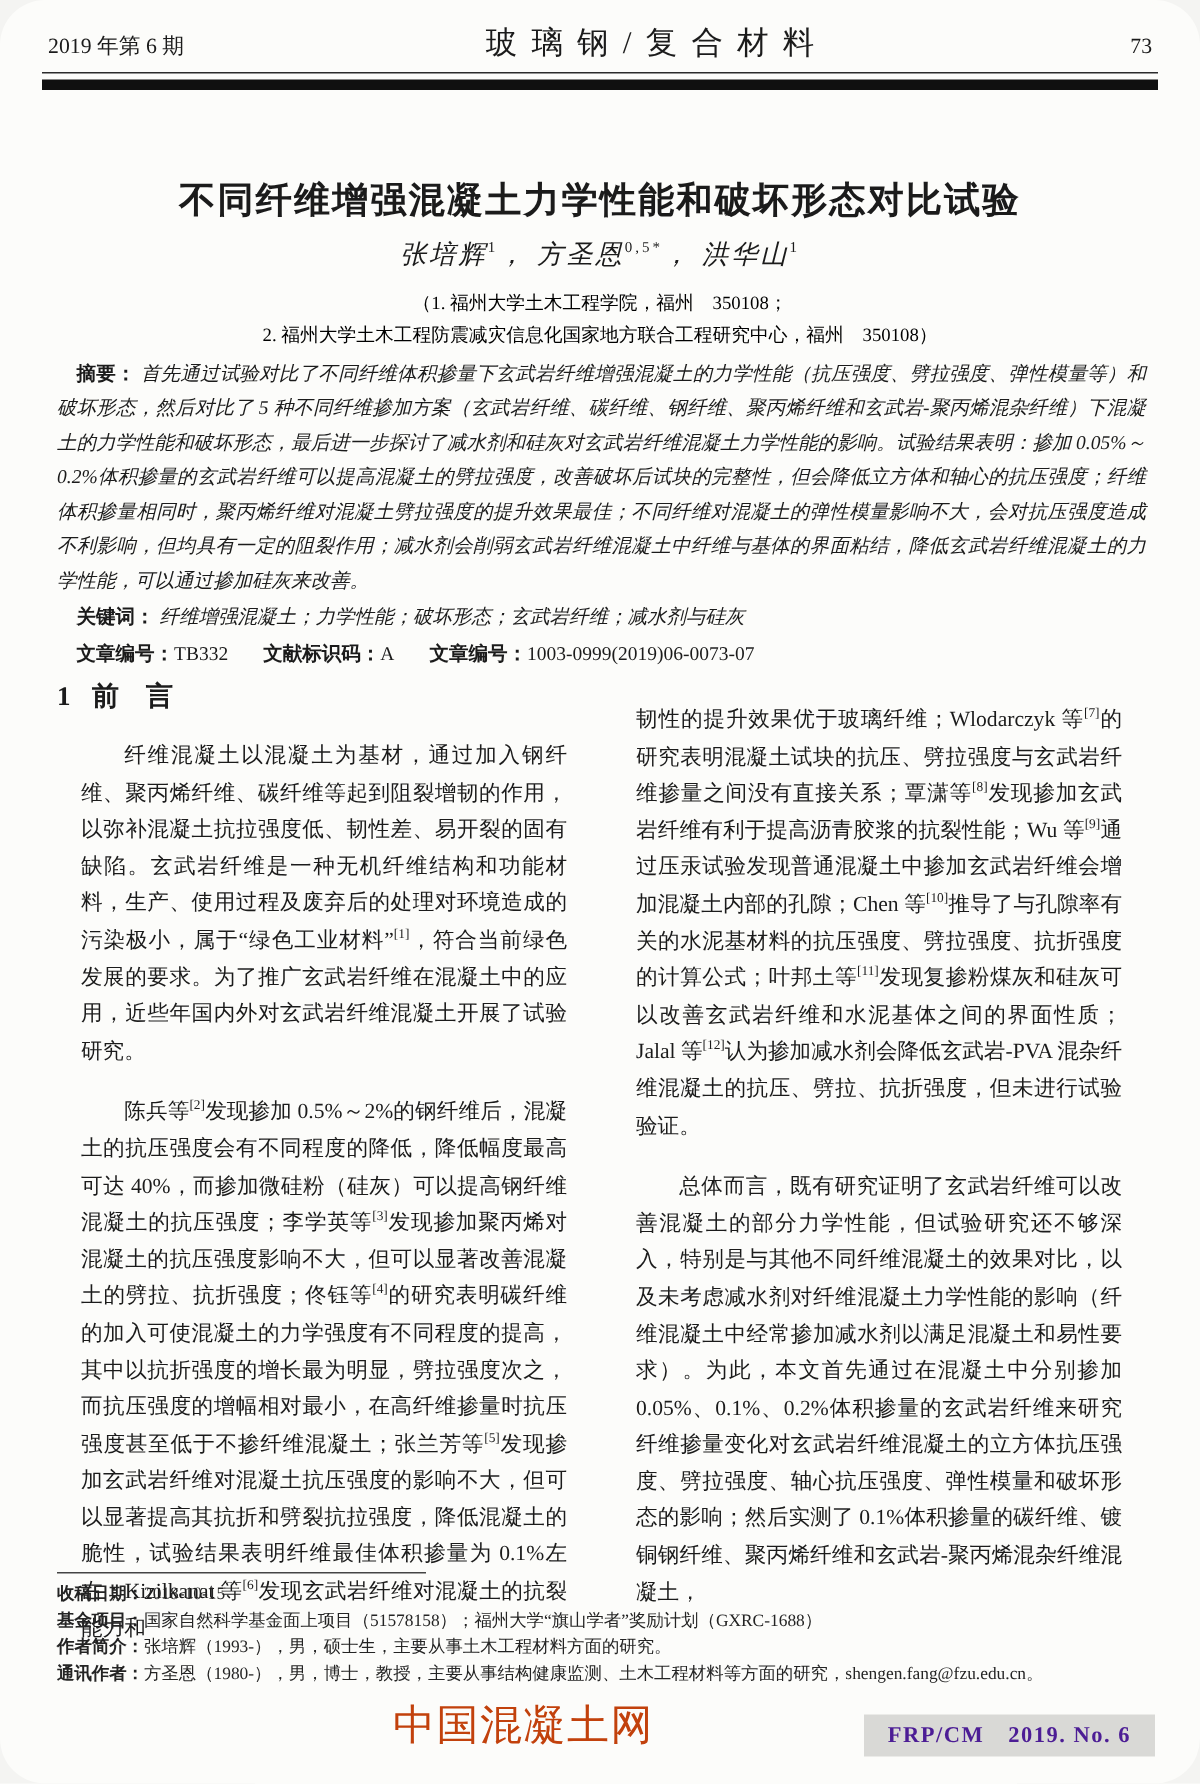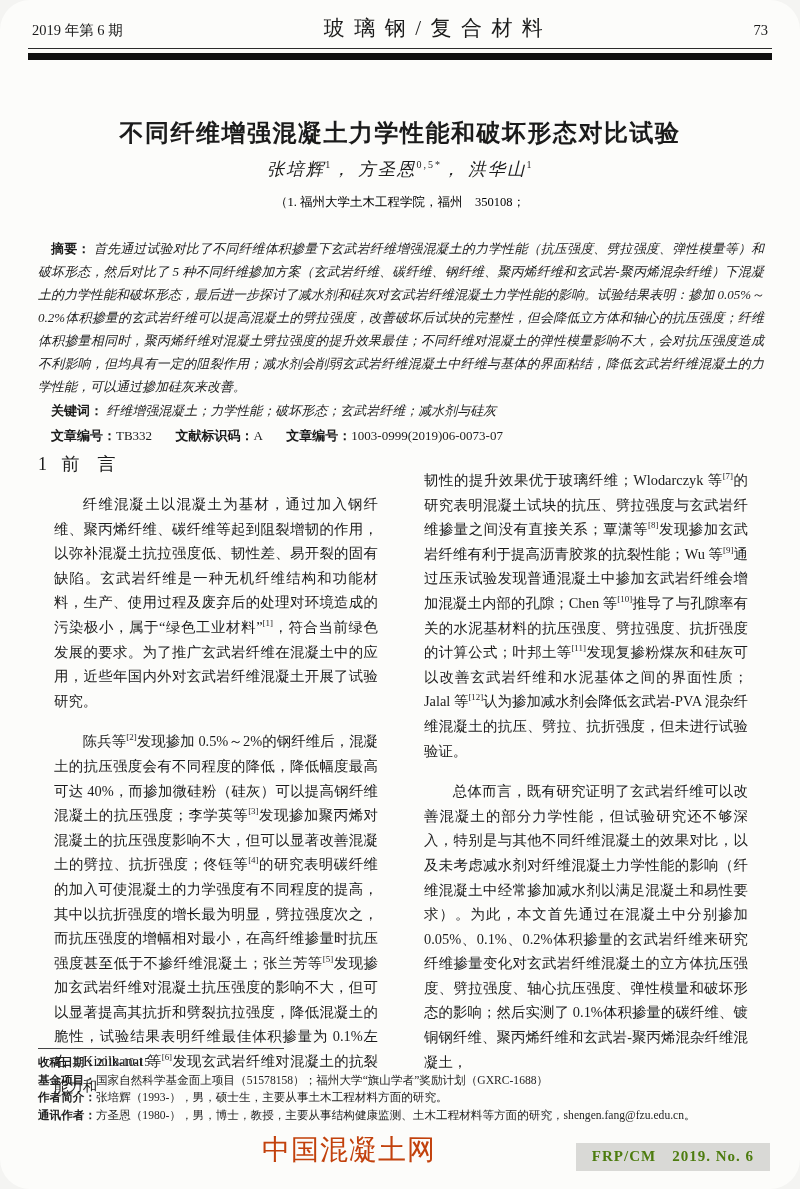--- a/index.html
+++ b/index.html
@@ -22,35 +22,35 @@
   .frontmatter{position:absolute;top:237px;left:38px;width:726px;font-size:13px;line-height:23px;text-align:justify;}
   .abstract{text-indent:1em;font-style:italic;}
   .abstract b,.keywords b{font-style:normal;}
   .keywords{text-indent:1em;font-style:italic;margin-top:1px;}
   .classification{text-indent:1em;margin-top:2px;font-style:normal;}
   .classification .ci{margin-right:1.8em;}
 
   
   .columns{position:absolute;top:452px;left:38px;width:726px;display:flex;gap:14px;}
   .col{width:356px;}
-  .section-heading{font-size:18px;font-weight:normal;margin:0 0 8px 0;}
+  .section-heading{font-size:18px;font-weight:bold;margin:0 0 8px 0;}
   .section-heading .num{margin-right:0.8em;}
   .col p{font-size:14.4px;line-height:24.6px;text-align:justify;margin:16px;}
   .col p.indent{text-indent:2em;}
   sup{font-size:0.62em;line-height:0;}
 
   
   .footnotes{position:absolute;top:1048px;left:38px;width:726px;}
   .footnote-rule{width:246px;border-top:1px solid #444;margin-bottom:5px;}
   .footnotes p{font-size:11.6px;line-height:17.6px;margin:0;color:#242424;}
   .footnotes b{font-weight:bold;}
 
   
   .watermark{position:absolute;top:1131px;left:262px;font-family:"Liberation Sans","DejaVu Sans",sans-serif;font-size:28px;letter-spacing:1px;font-weight:500;}
-  .journal-box{position:absolute;top:1143px;right:30px;background:#d9d9d6;padding:4px 16px 5px 16px;font-size:15px;font-weight:bold;letter-spacing:1px;color:#4d7c0f;}
+  .journal-box{position:absolute;top:1143px;right:30px;background:#d9d9d6;padding:4px 16px 5px 16px;font-size:15px;font-weight:bold;letter-spacing:1px;color:#4c1d95;}
 </style>
 </head>
 <body>
 
 <div class="page">
 
   <div class="header">
     <div class="header-row">
       <span>2019 年第 6 期</span>
       <span class="journal-name">玻璃钢/复合材料</span>
@@ -58,20 +58,21 @@
     </div>
     <div class="thick-rule"></div>
   </div>
 
   <div class="title">不同纤维增强混凝土力学性能和破坏形态对比试验</div>
 
   <div class="authors" id="authors"><span>张培辉</span><sup>1</sup>， <span>方圣恩</span><sup>0,5*</sup>， <span>洪华山</span><sup>1</sup></div>
 
   <div class="affiliations" id="affiliations">
       <div>（1. 福州大学土木工程学院，福州　350108；</div>
+      <div>2. 福州大学土木工程防震减灾信息化国家地方联合工程研究中心，福州　350108）</div>
     </div>
 
   <div class="frontmatter">
     <div class="abstract">
       <b>摘要：</b>
       <span>首先通过试验对比了不同纤维体积掺量下玄武岩纤维增强混凝土的力学性能（抗压强度、劈拉强度、弹性模量等）和破坏形态，然后对比了 5 种不同纤维掺加方案（玄武岩纤维、碳纤维、钢纤维、聚丙烯纤维和玄武岩-聚丙烯混杂纤维）下混凝土的力学性能和破坏形态，最后进一步探讨了减水剂和硅灰对玄武岩纤维混凝土力学性能的影响。试验结果表明：掺加 0.05%～0.2%体积掺量的玄武岩纤维可以提高混凝土的劈拉强度，改善破坏后试块的完整性，但会降低立方体和轴心的抗压强度；纤维体积掺量相同时，聚丙烯纤维对混凝土劈拉强度的提升效果最佳；不同纤维对混凝土的弹性模量影响不大，会对抗压强度造成不利影响，但均具有一定的阻裂作用；减水剂会削弱玄武岩纤维混凝土中纤维与基体的界面粘结，降低玄武岩纤维混凝土的力学性能，可以通过掺加硅灰来改善。</span>
     </div>
     <div class="keywords">
       <b>关键词：</b>
       <span>纤维增强混凝土；力学性能；破坏形态；玄武岩纤维；减水剂与硅灰</span>

